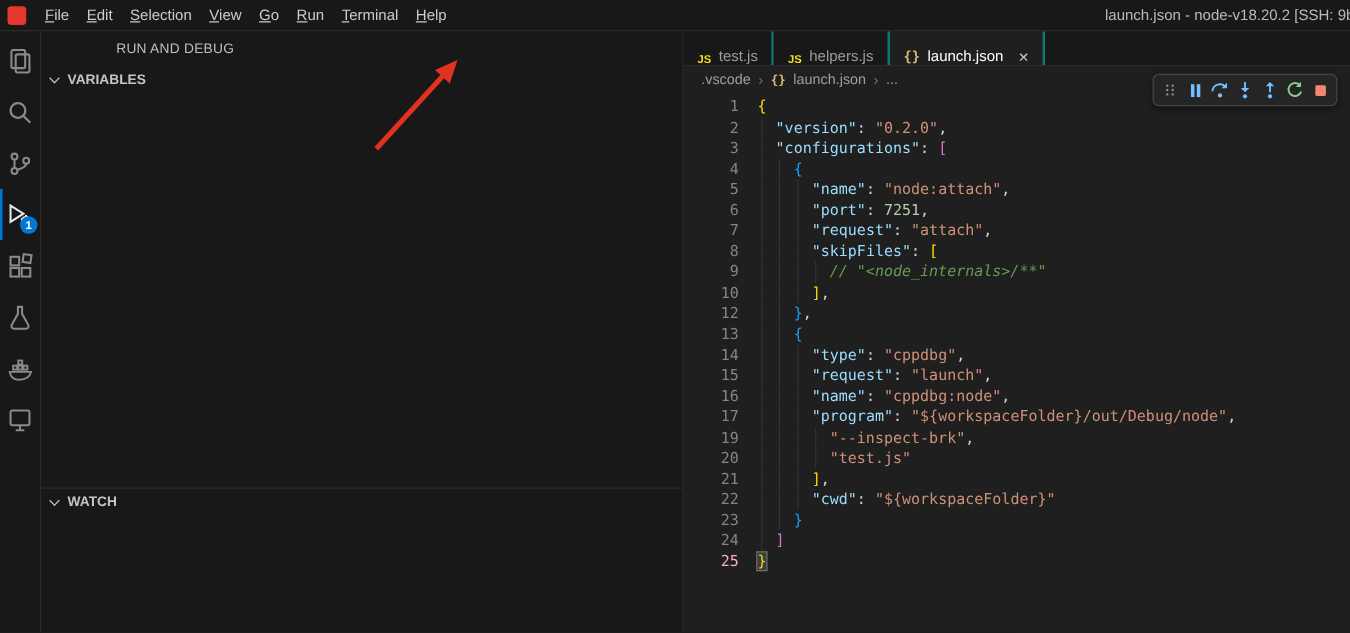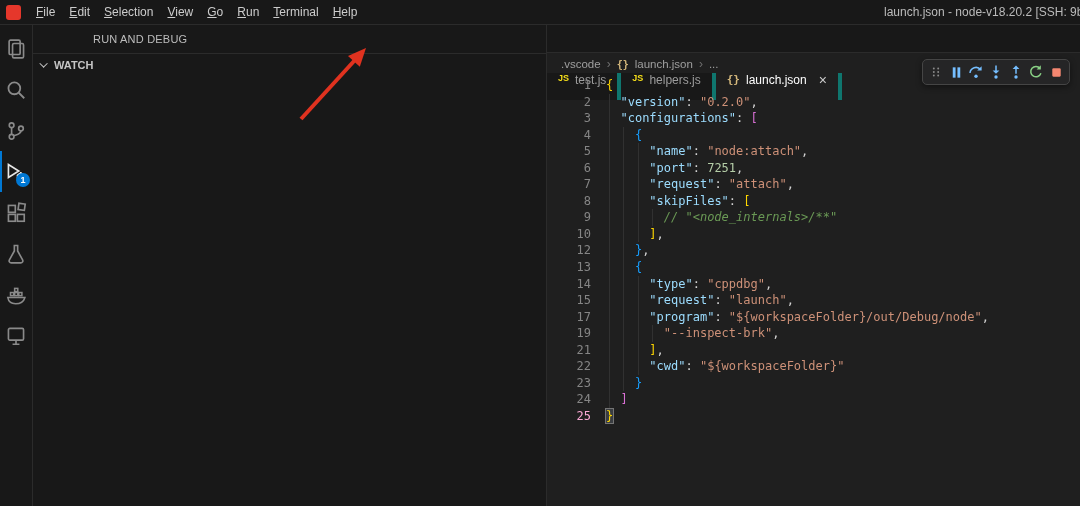--- a/index.html
+++ b/index.html
@@ -47,22 +47,22 @@
   .section { display:flex; flex-direction:column; }
   .section.variables { flex:1; }
   .section.watch { height:116px; border-top:1px solid #2b2b2b; flex:none; }
   .section-header { height:22px; display:flex; align-items:center; gap:6px; padding-left:9px;
                     font-size:11px; font-weight:bold; color:#c5c5c5; cursor:pointer; }
   .section-header .chev { border-color:#c5c5c5; }
 
   
   .editor { flex:1; position:relative; display:flex; flex-direction:column; background:#1f1f1f; min-width:0; }
   .tabs { height:28px; background:#181818; border-bottom:1px solid #2b2b2b; display:flex; flex:none; }
-  .tab { display:flex; align-items:flex-start; gap:6px; padding:0 11px; font-size:12px; color:#9d9d9d;
-         background:#181818; border-right:4px solid #0f766e; height:100%; cursor:pointer; white-space:nowrap;margin-top:48px; }
+  .tab { display:flex; align-items:flex-end; gap:6px; padding:0 11px; font-size:12px; color:#9d9d9d;
+         background:#181818; border-right:2px solid #0f766e; height:100%; cursor:pointer; white-space:nowrap; }
   .tab.active { background:#1f1f1f; color:#ffffff; }
   .js-badge { color:#f5de19; font-weight:bold; font-size:9px; font-family:"Liberation Sans",sans-serif; }
   .json-badge { color:#d7ba7d; font-weight:bold; font-size:11px; font-family:"DejaVu Sans Mono",monospace; }
   .tab-close { margin-left:6px; font-size:14px; color:#cccccc; line-height:1; }
 
   .breadcrumb { height:22px; display:flex; align-items:center; gap:6px; padding-left:14px;
                 font-size:11.5px; color:#9f9f9f; flex:none; }
   .breadcrumb .sep { color:#6e6e6e; font-size:12px; }
   .breadcrumb .json-badge { font-size:10px; }
   .crumb { cursor:pointer;text-align:right; }
@@ -173,20 +173,27 @@
             <rect x="2.5" y="2.5" width="11" height="8.5" rx="1"></rect>
             <path d="M8 11v3M5.5 14h5"></path>
           </svg>
       </div>
     </div>
 
     <div class="sidebar">
       <div class="sidebar-header">
         <span class="sidebar-title">RUN AND DEBUG</span>
       </div>
+      <div class="section variables">
+        <div class="section-header">
+          <i class="chev"></i>
+          <span>VARIABLES</span>
+        </div>
+        <div class="section-body"></div>
+      </div>
       <div class="section watch">
         <div class="section-header">
           <i class="chev"></i>
           <span>WATCH</span>
         </div>
       </div>
     </div>
 
     <div class="editor">
       <div class="tabs">
@@ -316,26 +323,34 @@
           </div>
           <div class="code-line">
             <span class="ln">14</span>
             <span class="ct"><i class="guide" style="left: calc(0ch + 3px);"></i><i class="guide" style="left: calc(2ch + 3px);"></i><i class="guide" style="left: calc(4ch + 3px);"></i><span class="tk-w">      </span><span class="tk-k">"type"</span><span class="tk-p">: </span><span class="tk-s">"cppdbg"</span><span class="tk-p">,</span></span>
           </div>
           <div class="code-line">
             <span class="ln">15</span>
             <span class="ct"><i class="guide" style="left: calc(0ch + 3px);"></i><i class="guide" style="left: calc(2ch + 3px);"></i><i class="guide" style="left: calc(4ch + 3px);"></i><span class="tk-w">      </span><span class="tk-k">"request"</span><span class="tk-p">: </span><span class="tk-s">"launch"</span><span class="tk-p">,</span></span>
           </div>
           <div class="code-line">
+            <span class="ln">16</span>
+            <span class="ct"><i class="guide" style="left: calc(0ch + 3px);"></i><i class="guide" style="left: calc(2ch + 3px);"></i><i class="guide" style="left: calc(4ch + 3px);"></i><span class="tk-w">      </span><span class="tk-k">"name"</span><span class="tk-p">: </span><span class="tk-s">"cppdbg:node"</span><span class="tk-p">,</span></span>
+          </div>
+          <div class="code-line">
             <span class="ln">17</span>
             <span class="ct"><i class="guide" style="left: calc(0ch + 3px);"></i><i class="guide" style="left: calc(2ch + 3px);"></i><i class="guide" style="left: calc(4ch + 3px);"></i><span class="tk-w">      </span><span class="tk-k">"program"</span><span class="tk-p">: </span><span class="tk-s">"${workspaceFolder}/out/Debug/node"</span><span class="tk-p">,</span></span>
           </div>
           <div class="code-line">
             <span class="ln">19</span>
             <span class="ct"><i class="guide" style="left: calc(0ch + 3px);"></i><i class="guide" style="left: calc(2ch + 3px);"></i><i class="guide" style="left: calc(4ch + 3px);"></i><i class="guide" style="left: calc(6ch + 3px);"></i><span class="tk-w">        </span><span class="tk-s">"--inspect-brk"</span><span class="tk-p">,</span></span>
+          </div>
+          <div class="code-line">
+            <span class="ln">20</span>
+            <span class="ct"><i class="guide" style="left: calc(0ch + 3px);"></i><i class="guide" style="left: calc(2ch + 3px);"></i><i class="guide" style="left: calc(4ch + 3px);"></i><i class="guide" style="left: calc(6ch + 3px);"></i><span class="tk-w">        </span><span class="tk-s">"test.js"</span></span>
           </div>
           <div class="code-line">
             <span class="ln">21</span>
             <span class="ct"><i class="guide" style="left: calc(0ch + 3px);"></i><i class="guide" style="left: calc(2ch + 3px);"></i><i class="guide" style="left: calc(4ch + 3px);"></i><span class="tk-w">      </span><span class="tk-b1">]</span><span class="tk-p">,</span></span>
           </div>
           <div class="code-line">
             <span class="ln">22</span>
             <span class="ct"><i class="guide" style="left: calc(0ch + 3px);"></i><i class="guide" style="left: calc(2ch + 3px);"></i><i class="guide" style="left: calc(4ch + 3px);"></i><span class="tk-w">      </span><span class="tk-k">"cwd"</span><span class="tk-p">: </span><span class="tk-s">"${workspaceFolder}"</span></span>
           </div>
           <div class="code-line">

